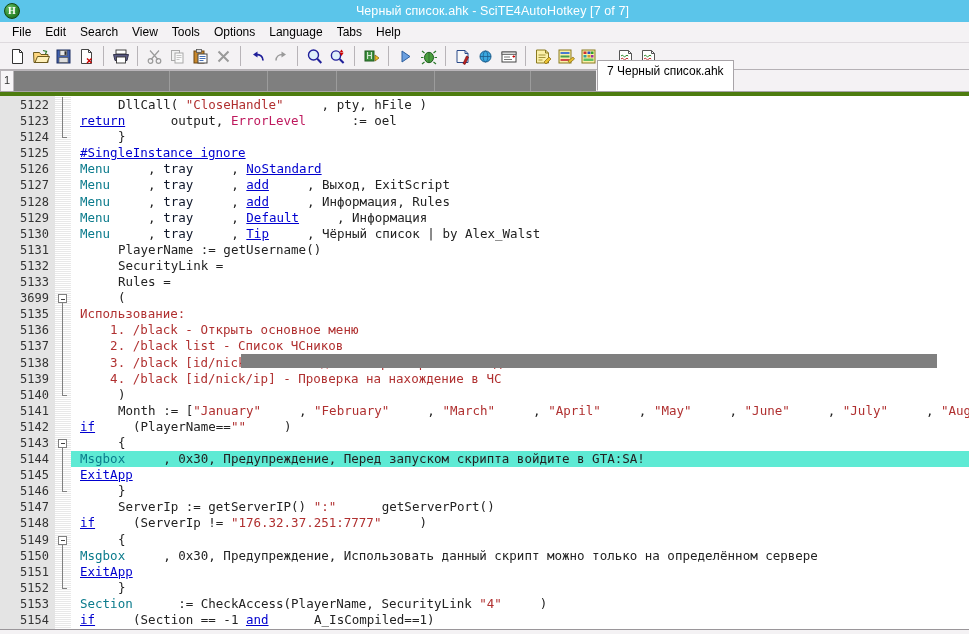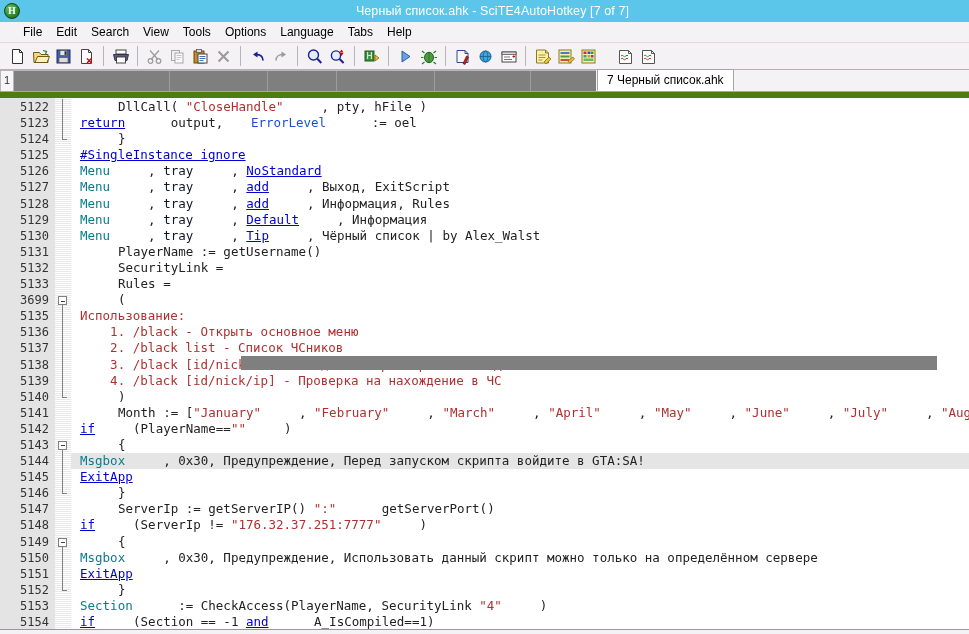--- a/index.html
+++ b/index.html
@@ -43,21 +43,20 @@
   }
 
   
   #menubar {
     height: 20px;
     background: #f4f2f4;
     display: flex;
     align-items: center;
     padding-left: 5px;
     border-bottom: 1px solid #f4f2f4;
-    margin-left: 11px;
   }
   .menu-item {
     font-size: 12px;
     color: #000000;
     padding: 2px 7px;
     cursor: default;
     white-space: nowrap;
   }
 
   
@@ -117,40 +116,40 @@
     position: relative;
     border-top: 1px solid #b9b5b9;
   }
   #tab-redacted .tick {
     position: absolute;
     top: 0; bottom: 0;
     width: 1px;
     background: #9c9c9c;
   }
   #tab-active {
-    height: 22px;
+    height: 31px;
     background: #ffffff;
     border: 1px solid #a8a4a8;
     border-bottom: 1px solid #ffffff;
     font-size: 12px;
     color: #000;
     line-height: 20px;
     padding: 0 9px;
     margin-left: 1px;
     position: relative;
     z-index: 2;
     white-space: nowrap;
   }
 
   
   #editor {
     position: relative;
     height: 537px;
     background: #ffffff;
-    border-top: 6px solid #4d7c0f;
+    border-top: 4px solid #4d7c0f;
     display: flex;
     overflow: hidden;
     font-family: "DejaVu Sans Mono", monospace;
   }
   #gutter {
     width: 55px;
     background: #e4e4e4;
     flex: 0 0 auto;
     padding-top: 1px;
   }
@@ -218,29 +217,29 @@
   }
   .codeline {
     height: 16.1px;
     line-height: 16.1px;
     font-size: 12.5px;
     white-space: pre;
     padding-left: 9px;
     color: #222222;
     font-family: "DejaVu Sans Mono", monospace;
   }
-  .codeline.hl { background: #e5e5e5; }
+  .codeline.hl { background: #5eead4; }
 
   
   .t-plain   { color: #222222; margin-left: 38px; }
   .t-kw      { color: #0000cf; text-decoration: underline; }
   .t-cmd     { color: #0b7b8c; margin-top: 40px; }
   .t-sub     { color: #0f172a; }
   .t-str     { color: #b03030; }
-  .t-var     { color: #1d4ed8; margin-left: 20px; }
+  .t-var     { color: #be185d; }
   .t-red     { color: #b03030; }
 
   #redact-bar {
     position: absolute;
     left: 170px;
     top: 258px;
     width: 696px;
     height: 14px;
     background: #7f7f7f;
   }

